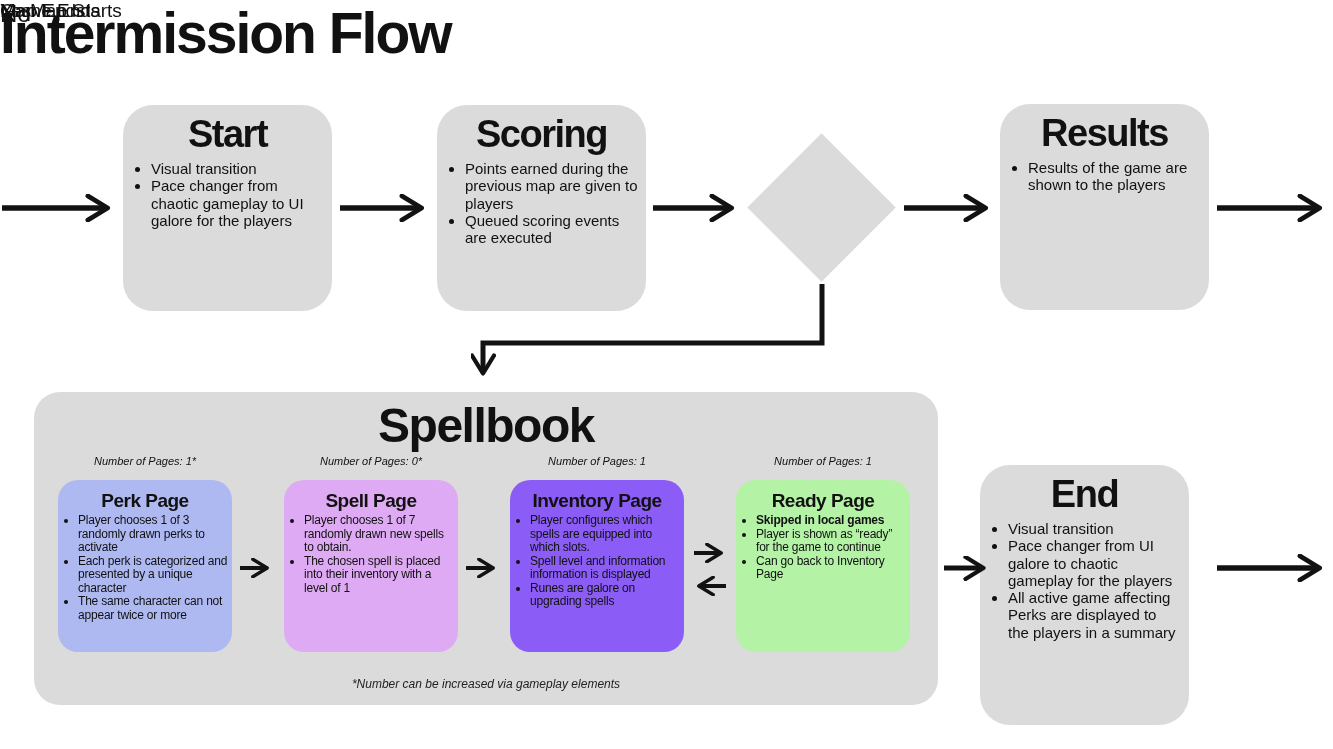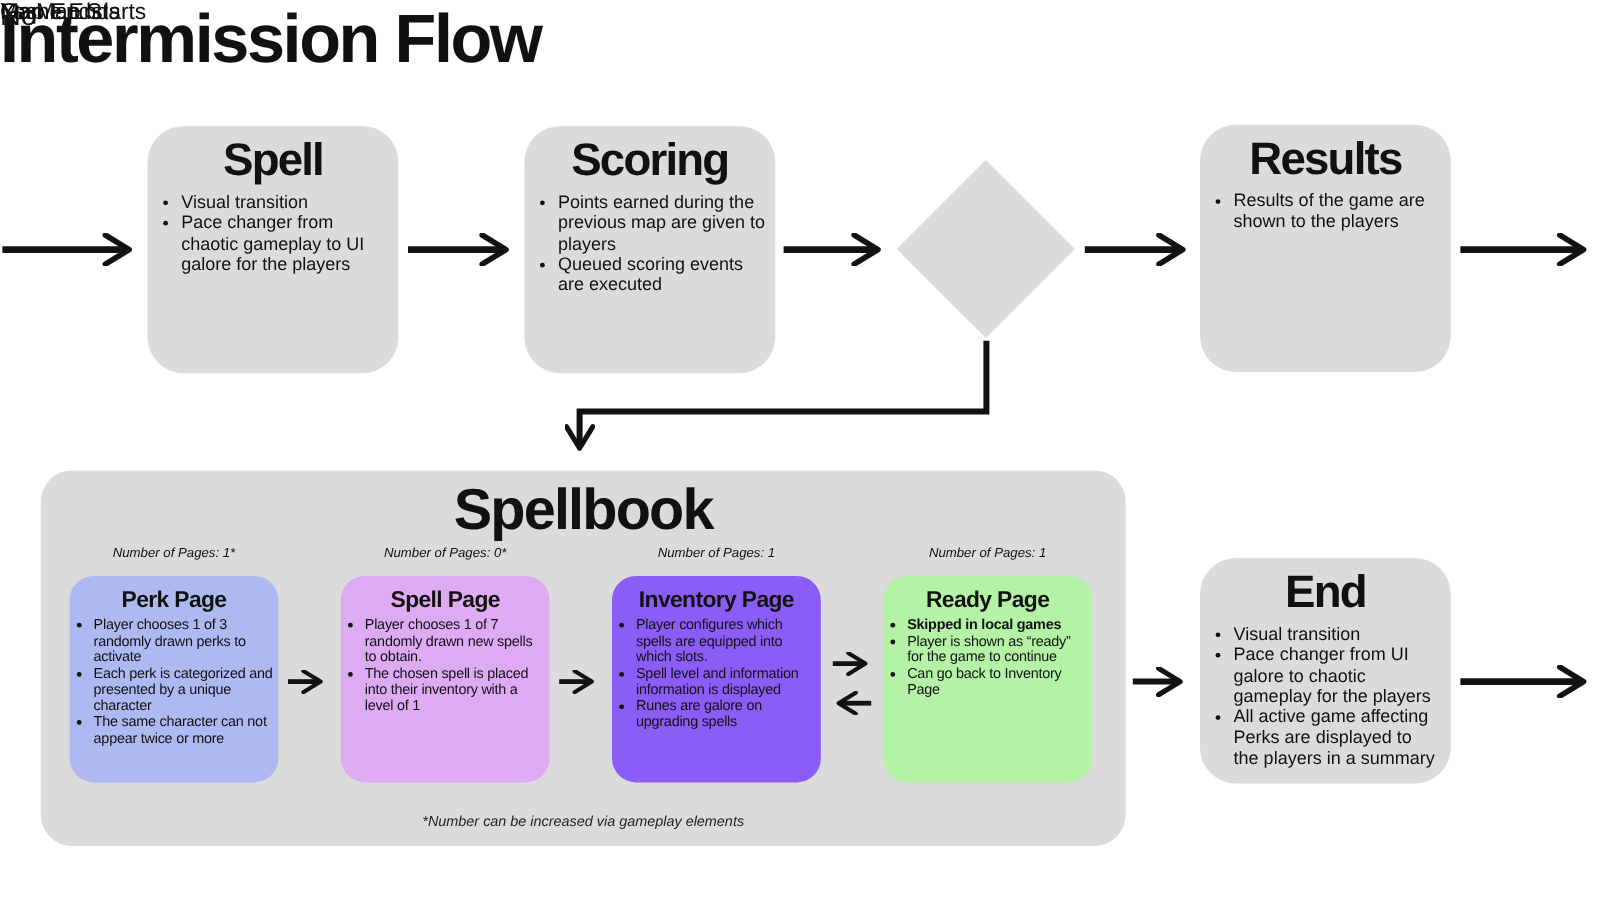--- a/index.html
+++ b/index.html
@@ -21,21 +21,21 @@
   .lbl-no{left:837;top:302;width:70;text-align:left;font-size:24px;}
   .lbl-map-starts{left:1213;top:521;width:120;text-align:center;padding-left:30px;}
   
   .node{
     position:absolute;width:209px;height:206px;background:#dbdbdb;
     border-radius:30px;z-index:2;
   }
   .box-start{left:123px;top:105px;}
   .box-scoring{left:437px;top:105px;}
   .box-results{left:1000px;top:104px;}
-  .box-end{left:1000px;top:465px;height:188px;}
+  .box-end{left:980px;top:465px;height:260px;}
   .node-title{
     text-align:center;font-size:38px;font-weight:bold;letter-spacing:-1.5px;
     margin:8px 0 2px;
   }
   ul.bullets{
     margin:4px 0 0;padding:0 8px 0 28px;font-size:15px;line-height:1.15;
   }
   ul.bullets li{margin:0;padding:0;}
   
   .diamond{
@@ -104,21 +104,21 @@
     <line x1="726" y1="586" x2="700" y2="586" stroke="#121212" stroke-width="4" marker-end="url(#ah)"></line>
   </svg>
 
   <div class="edge-label lbl-map-ends">Map Ends</div>
   <div class="edge-label lbl-yes">Yes</div>
   <div class="edge-label lbl-no">No</div>
   <div class="edge-label lbl-game-ends">Game Ends</div>
   <div class="edge-label lbl-map-starts">Map Starts</div>
 
   <div class="node box-start">
-    <div class="node-title">Spell</div>
+    <div class="node-title">Start</div>
     <ul class="bullets">
         <li>Visual transition</li>
         <li>Pace changer from chaotic gameplay to UI galore for the players</li>
       </ul>
   </div>
 
   <div class="node box-scoring">
     <div class="node-title">Scoring</div>
     <ul class="bullets">
         <li>Points earned during the previous map are given to players</li>

